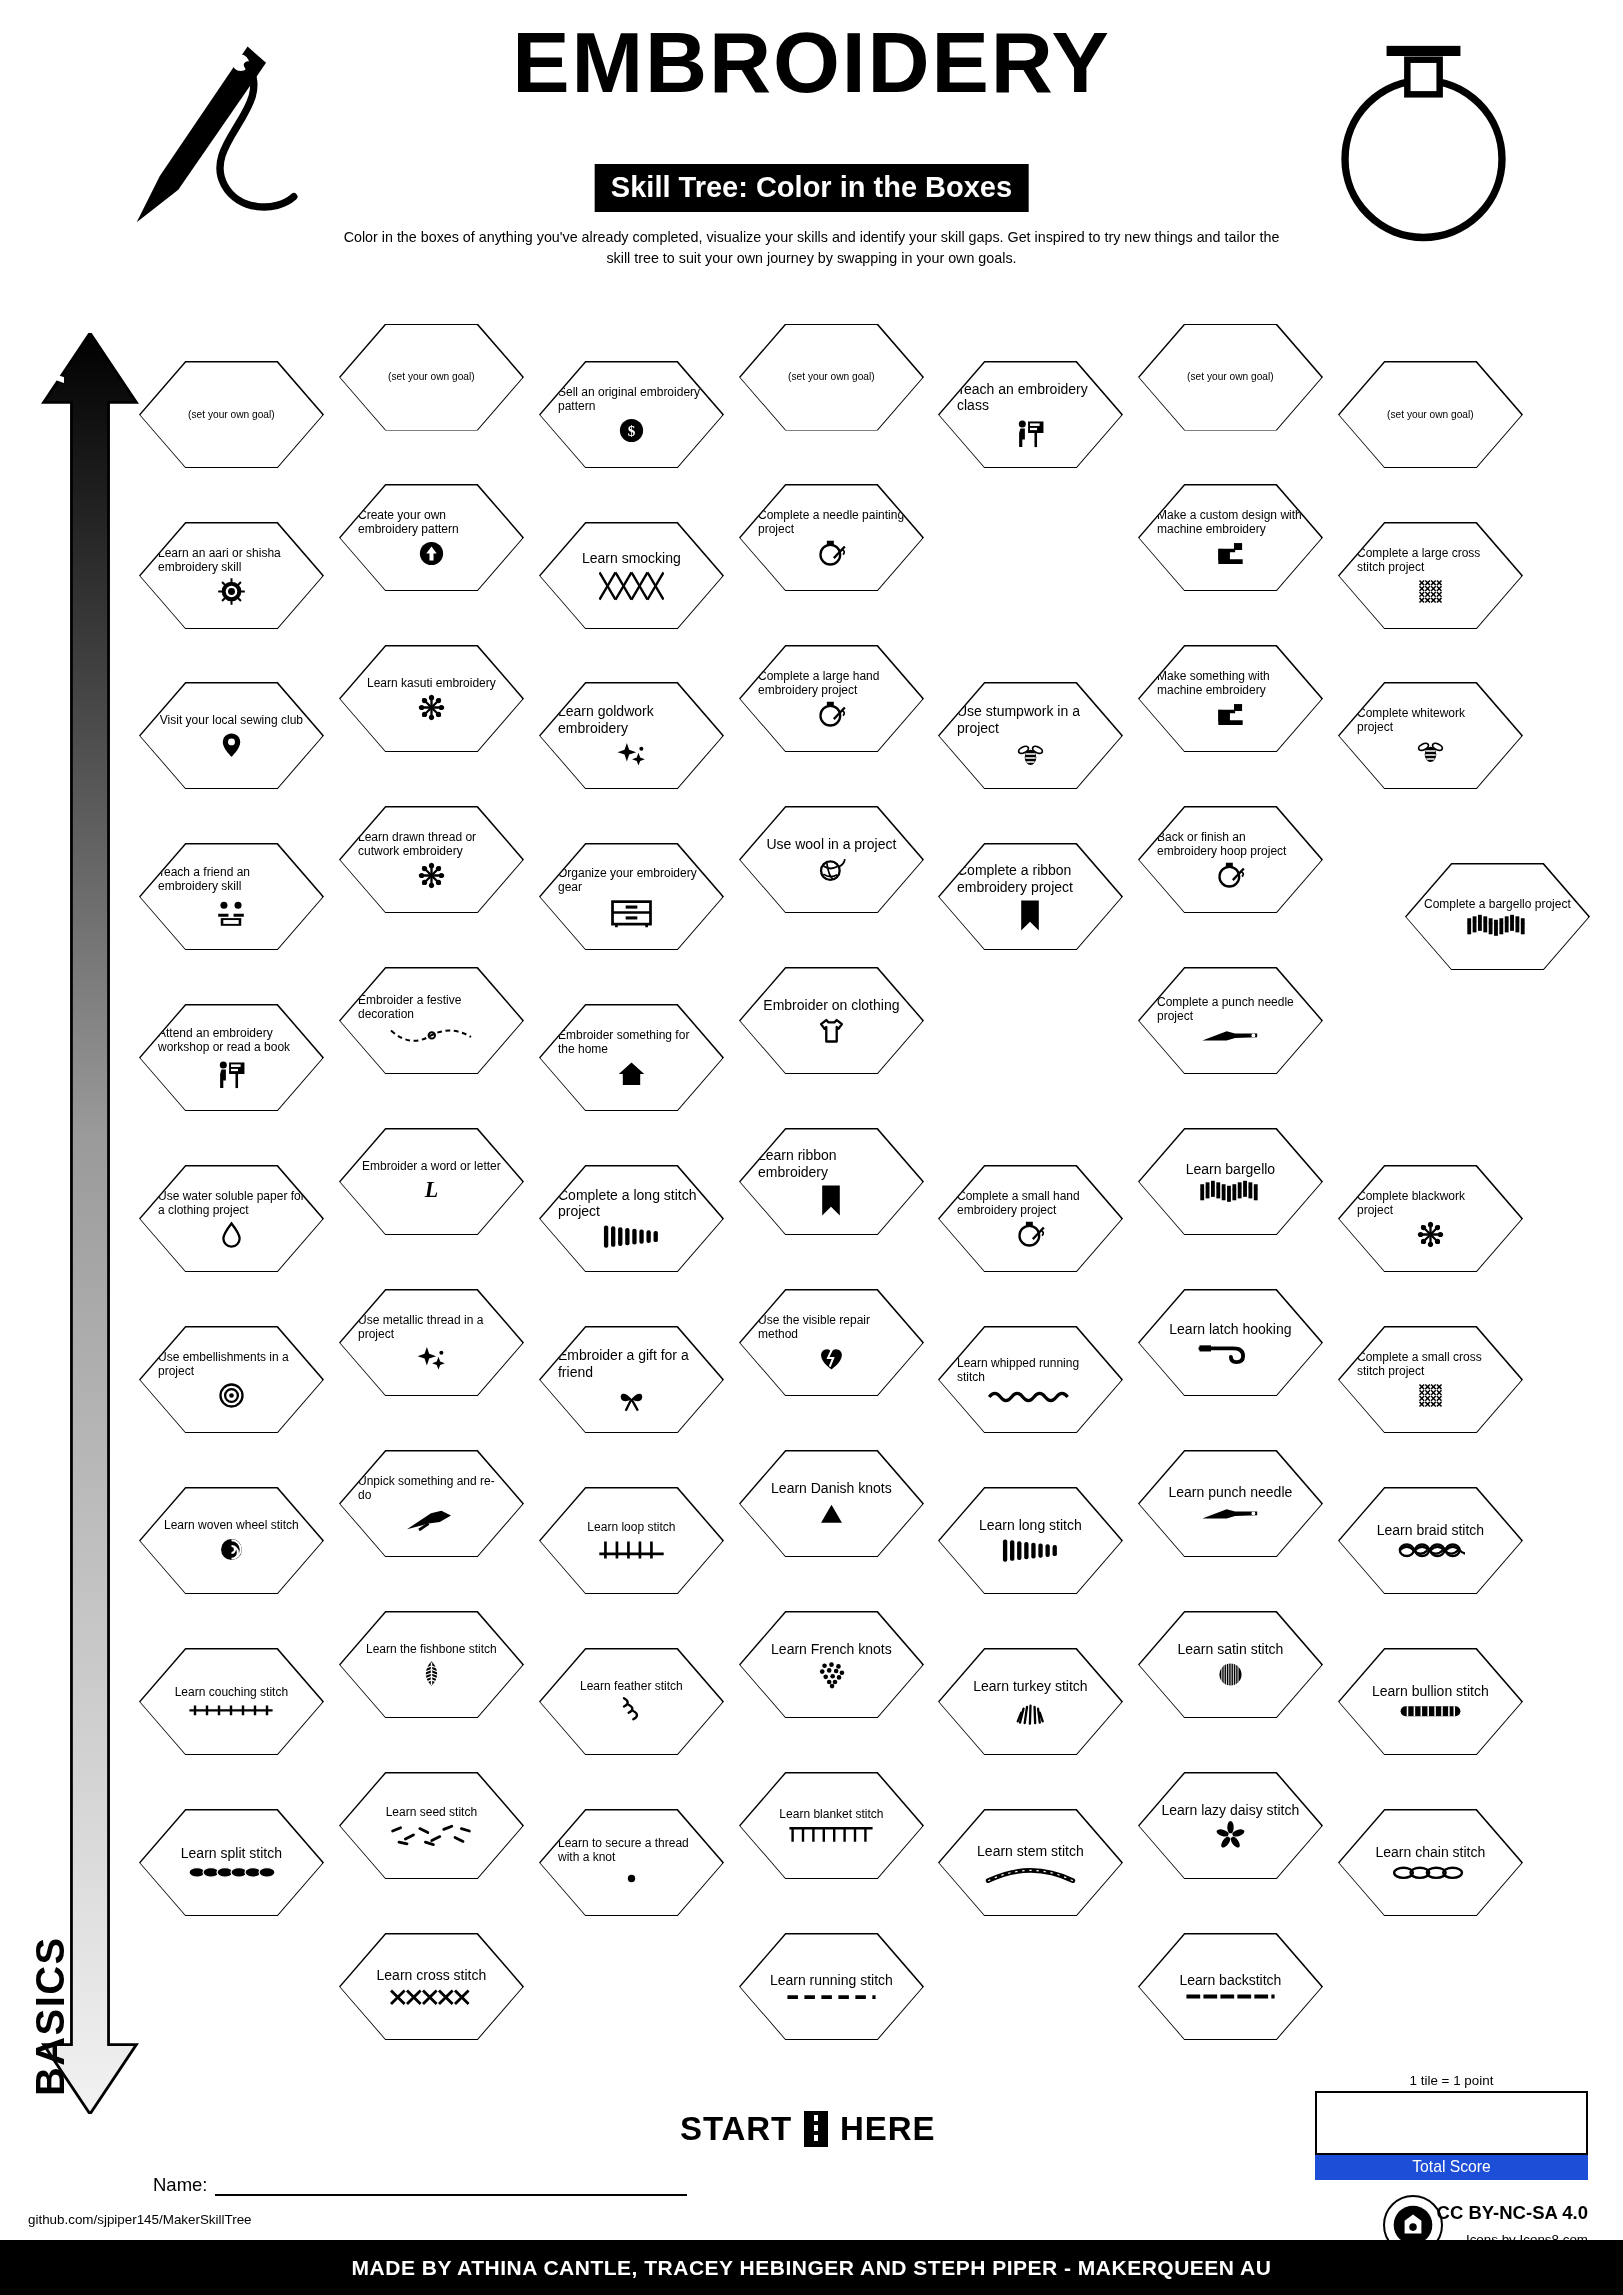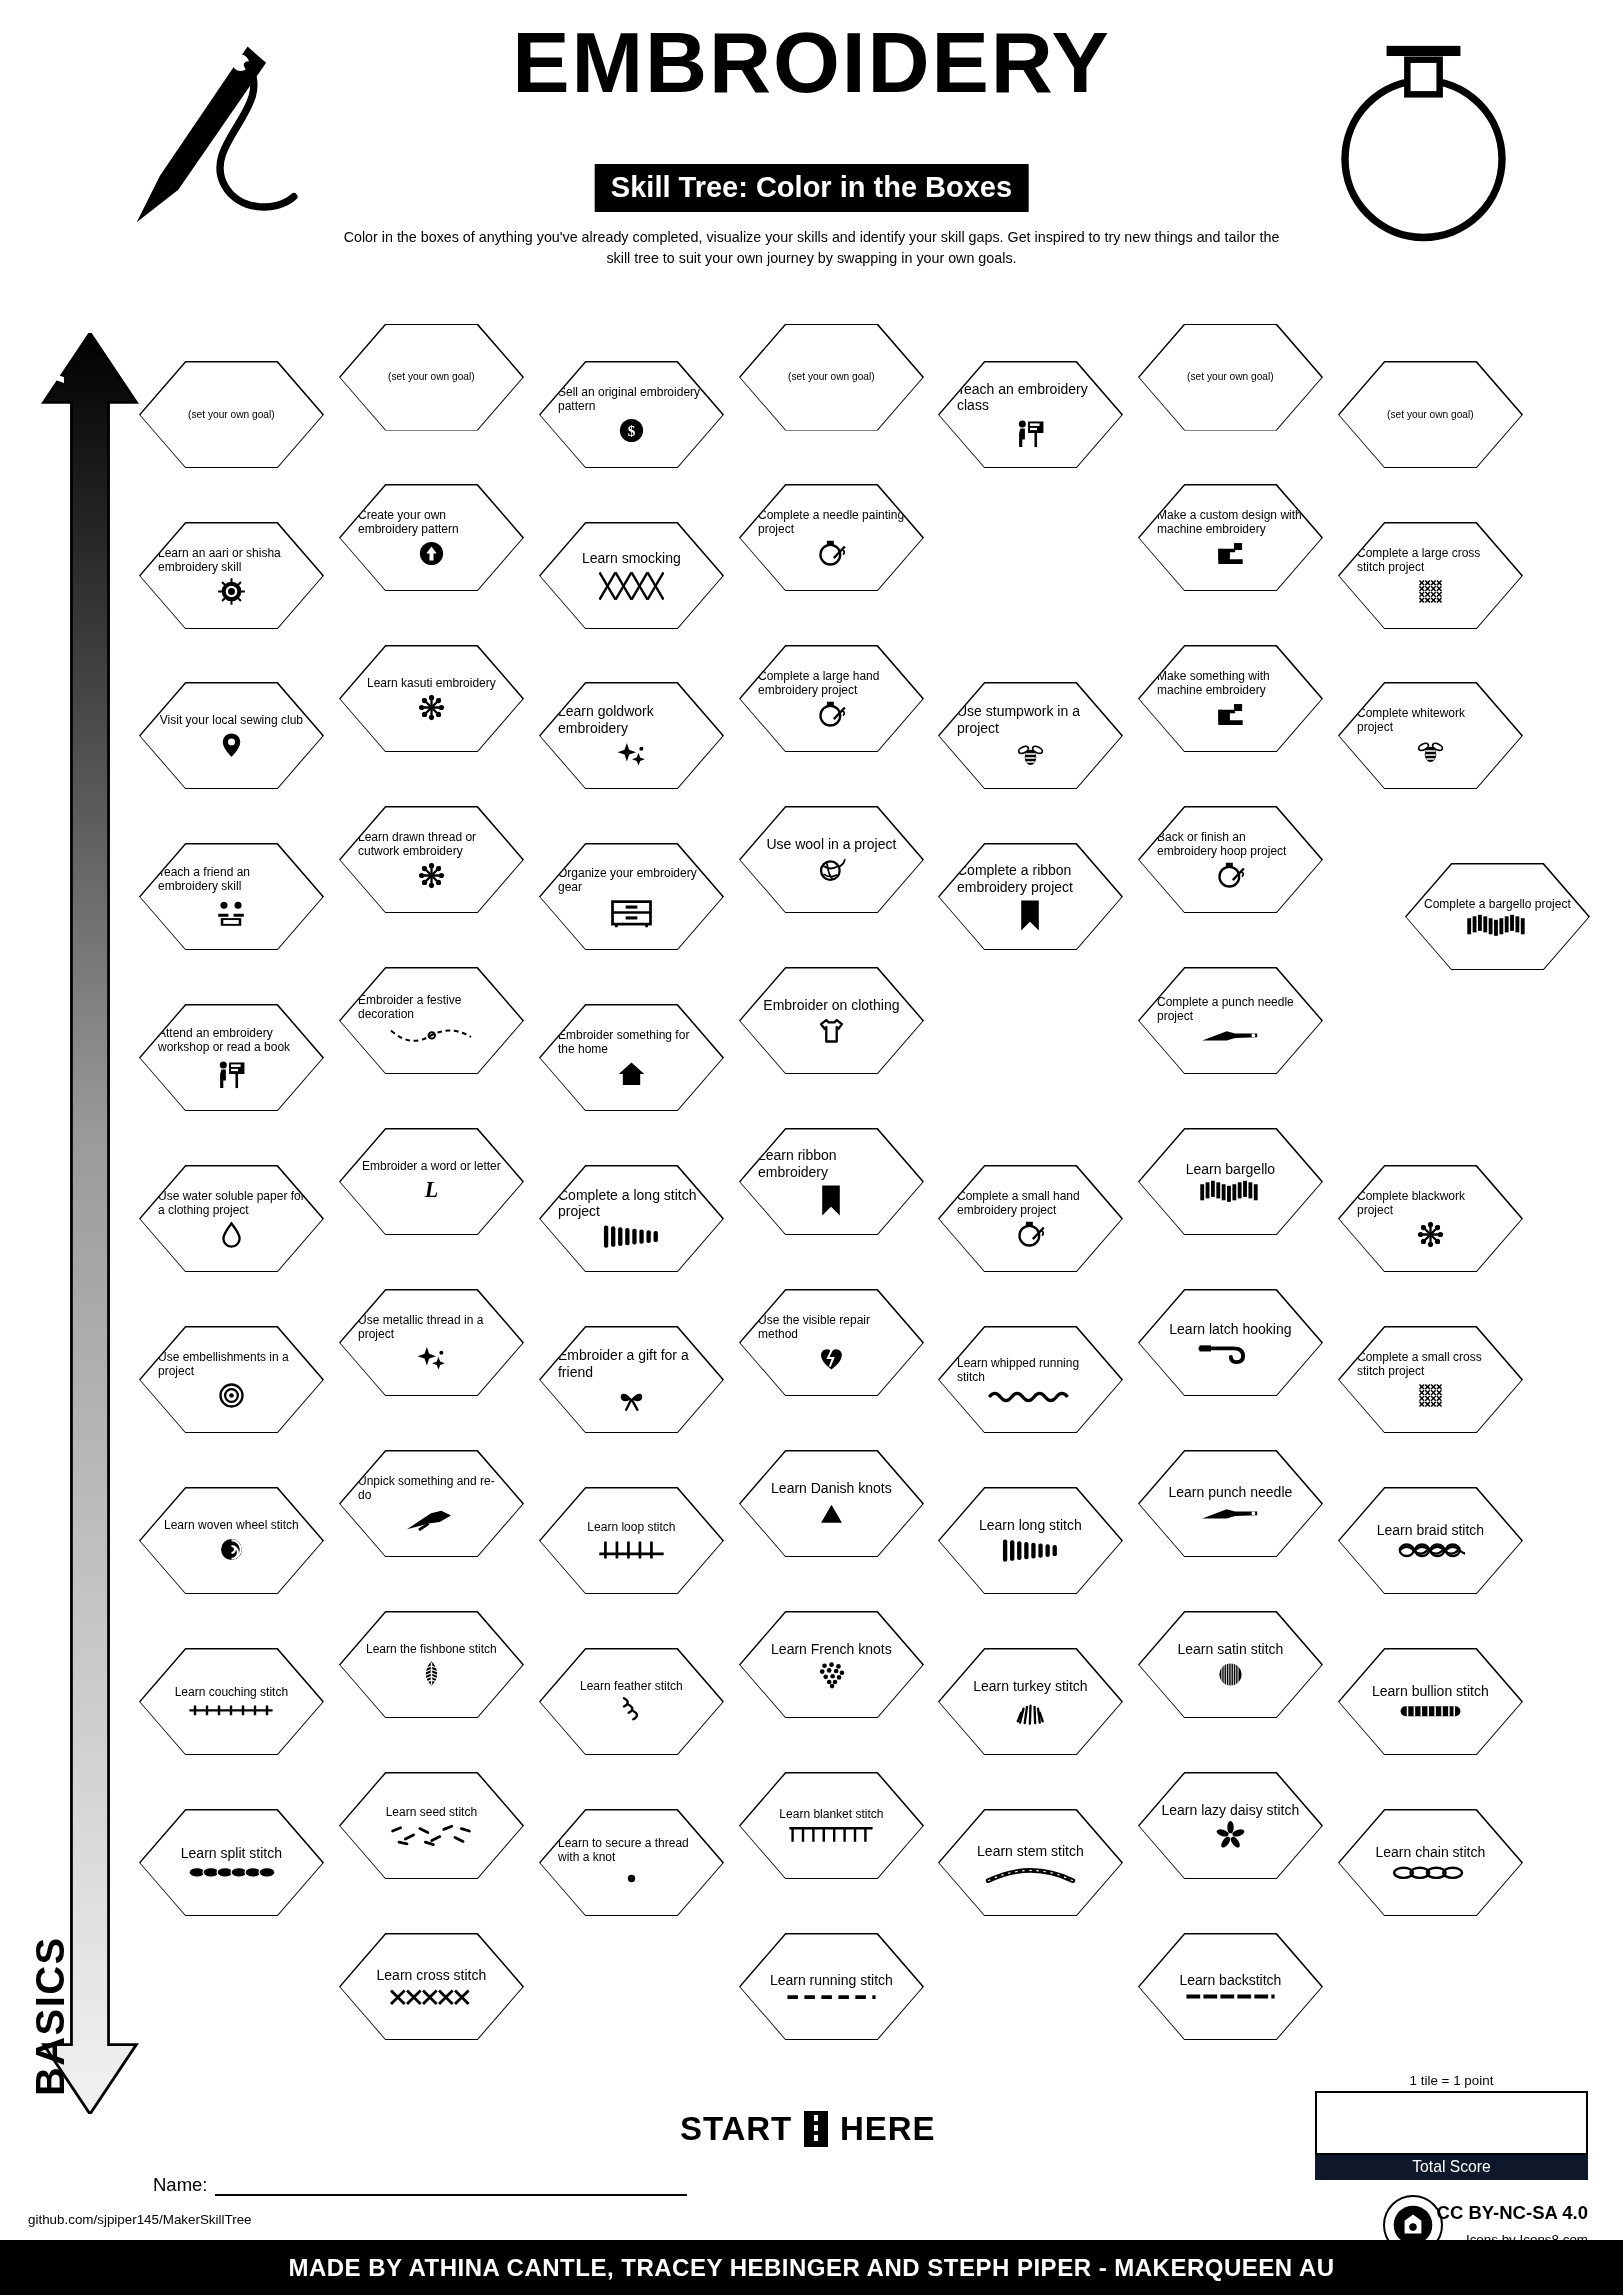--- a/index.html
+++ b/index.html
@@ -71,29 +71,29 @@
     position:absolute;left:153px;top:2174px;font-size:18.5px;
     display:flex;align-items:flex-end;gap:7.4px;
   }
   #name-rule{width:472px;border-bottom:2.3px solid #000;height:15.7px;}
   #github{position:absolute;left:28px;top:2212px;font-size:13.4px;}
   #scorebox{
     position:absolute;right:35px;top:2033px;width:273px;margin-top:40px;
   }
   #score-tip{font-size:13.4px;text-align:center;margin-bottom:2.8px;}
   #score-frame{border:2.3px solid #000;height:60px;background:#fff;}
-  #score-label{background:#0f172a;color:#fff;text-align:center;font-size:15.7px;padding:2.8px 0 4.2px 0;}
+  #score-label{background:#1d4ed8;color:#fff;text-align:center;font-size:15.7px;padding:2.8px 0 4.2px 0;}
   #cc{position:absolute;right:35px;top:2202px;text-align:left;font-size:18.5px;font-weight:bold;}
   #icons8{position:absolute;right:35px;top:2232px;font-size:13.4px;}
   #cc-badge{position:absolute;right:180px;top:2195px;width:56px;height:56px;border-radius:50%;
     border:2.3px solid #000;display:flex;align-items:center;justify-content:center;}
   #footer{
     position:absolute;left:0;right:0;bottom:0;height:55px;background:#000;color:#fff;
     display:flex;align-items:center;justify-content:center;
-    font-size:24px;font-weight:bold;letter-spacing:0.5px;
+    font-size:21px;font-weight:bold;letter-spacing:0.5px;
   }
 </style>
 </head>
 <body>
 
 <div id="title">EMBROIDERY</div>
 <div id="subtitle">Skill Tree: Color in the Boxes</div>
 <div id="blurb">Color in the boxes of anything you've already completed, visualize your skills and identify your skill gaps.  Get inspired to try new things and tailor the skill tree to suit your own journey by swapping in your own goals.</div>
 
 <div id="needle">

